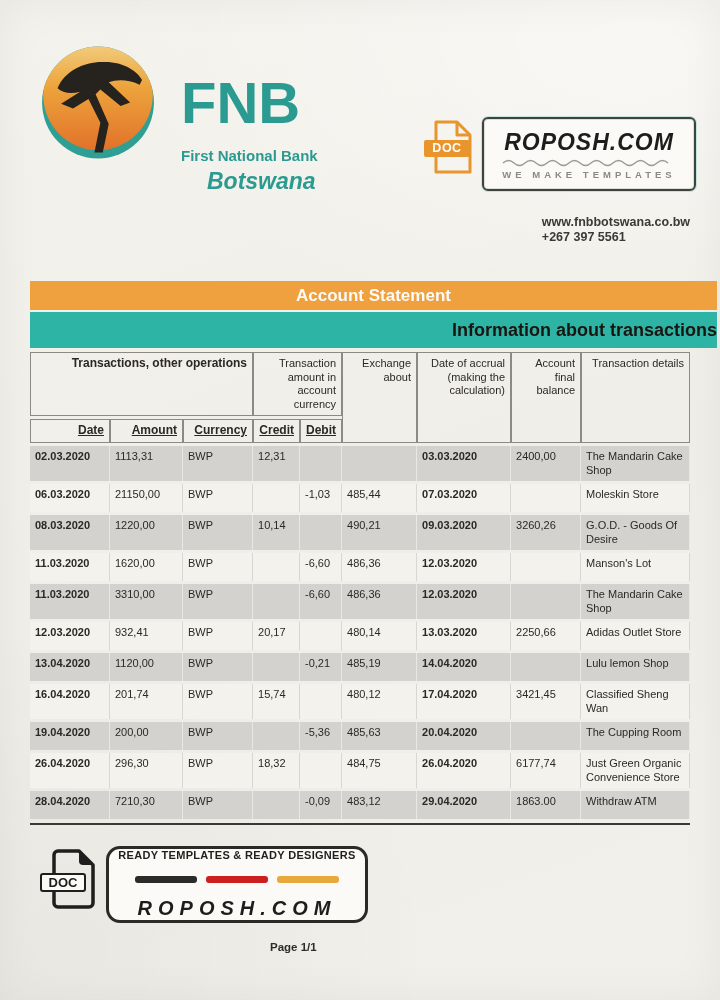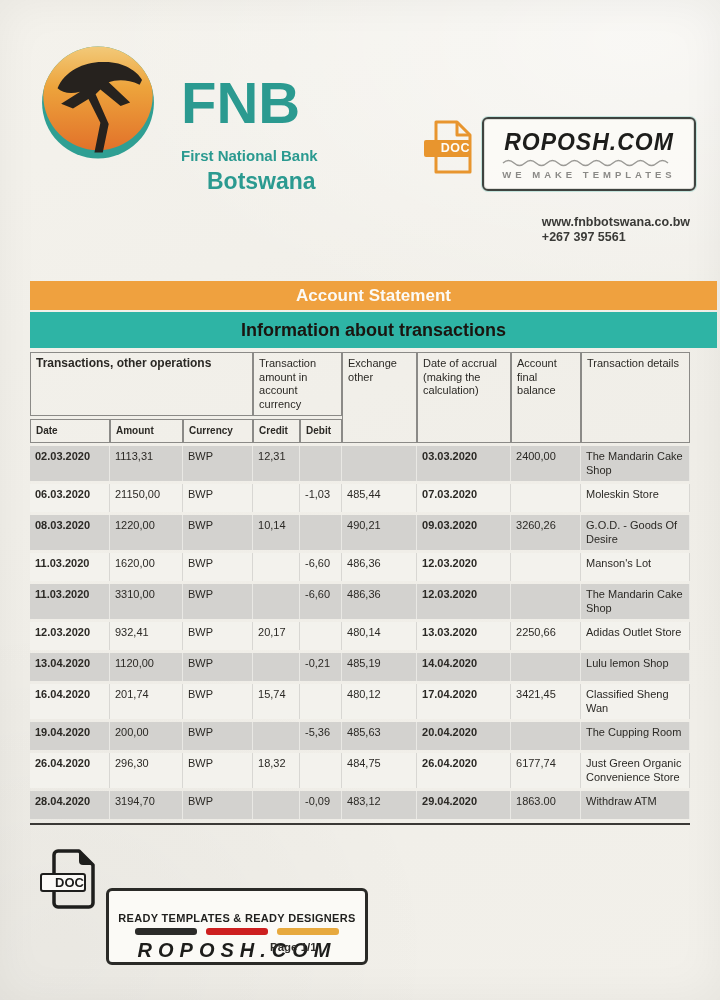--- a/index.html
+++ b/index.html
@@ -16,61 +16,61 @@
       radial-gradient(900px 500px at 88% 4%, rgba(255,255,255,.5), rgba(255,255,255,0) 60%),
       radial-gradient(700px 600px at 8% 95%, rgba(0,0,0,.03), rgba(0,0,0,0) 55%),
       linear-gradient(160deg,#f4f2ec 0%,#f0eee8 55%,#f2f0ea 100%);
     box-shadow:inset 0 0 45px rgba(0,0,0,.05);
   }
   
   .logo-circle{position:absolute;left:37px;top:43px;width:122px;height:119px;}
   .brand-text{position:absolute;left:181px;top:76px;color:var(--brand-teal);}
   .brand-name{font-size:58px;font-weight:bold;line-height:.92;letter-spacing:0px;}
   .brand-sub{font-size:15px;font-weight:bold;margin-top:18px;}
-  .brand-region{font-size:23px;font-weight:bold;margin-top:4px;margin-left:26px;}
+  .brand-region{font-size:23px;font-style:italic;font-weight:bold;margin-top:4px;margin-left:26px;}
   
   .doc-icon{position:absolute;}
   .doc-top{left:424px;top:119px;width:52px;height:58px;}
   .doc-top svg{position:absolute;left:9px;top:0;}
-  .doc-label{position:absolute;z-index:2;text-align:right;font-weight:bold;}
+  .doc-label{position:absolute;z-index:2;text-align:center;font-weight:bold;}
   .doc-top .doc-label{left:0;top:21px;width:46px;height:17px;line-height:17px;background:var(--doc-orange);
     color:#fdfcf9;font-size:12.5px;letter-spacing:.5px;border-radius:2px;}
   .badge-top{position:absolute;left:482px;top:117px;width:214px;height:74px;border:2px solid #3e433f;
     border-radius:6px;background:rgba(251,250,246,.92);box-shadow:0 0 0 1px rgba(46,180,165,.25),inset 0 0 0 1px #dddcd7;
     display:flex;flex-direction:column;align-items:center;justify-content:center;gap:2px;}
   .badge-top-title{font-size:23px;font-weight:bold;font-style:italic;letter-spacing:1px;color:#1d1d1b;}
   .badge-top-tag{font-size:9.5px;font-weight:bold;letter-spacing:4px;color:#8a8986;}
   
   .recipient{position:absolute;left:38px;top:196px;font-size:13px;font-weight:bold;line-height:15.5px;color:#2a2a28;}
   .contact{position:absolute;right:30px;top:215px;text-align:left;font-size:12.5px;font-weight:bold;line-height:14.5px;color:#3a3a37;}
   
   .bar{position:absolute;left:30px;width:687px;text-align:center;font-weight:bold;}
   .bar-orange{top:281px;height:29px;line-height:29px;background:var(--accent-orange);color:#fbfaf6;font-size:17px;}
-  .bar-teal{top:312px;height:36px;line-height:36px;background:var(--accent-teal);color:#1a1510;font-size:18px;}
+  .bar-teal{top:312px;height:36px;line-height:36px;background:var(--accent-teal);color:#1a1510;font-size:18px;text-align:right;}
   
   .table-wrap{position:absolute;left:30px;top:349px;width:660px;}
   table{width:660px;table-layout:fixed;border-collapse:separate;border-spacing:0 3px;font-size:11px;color:var(--ink);}
-  th{border:1px solid #8b8a87;vertical-align:top;text-align:left;padding:4px 5px;font-weight:normal;
+  th{border:1px solid #8b8a87;vertical-align:top;text-align:right;padding:4px 5px;font-weight:normal;
      font-size:11px;line-height:13.5px;background:transparent;}
   .th-main{font-weight:bold;font-size:12px;}
   .gh-row{height:62px;}
-  .th-sub{font-weight:bold;font-size:10px;height:16px;}
+  .th-sub{font-weight:bold;font-size:12px;height:16px;text-decoration:underline;}
   tbody td{vertical-align:top;padding:3px 5px 4px;line-height:14px;height:28px;}
   tbody tr:nth-child(odd) td{background:var(--row-gray);border-right:1px solid #e9e8e4;}
   tbody tr:nth-child(even) td{background:var(--row-light);border-right:1px solid #d8d7d3;}
   tbody td:last-child{border-right:none;}
   tbody td:first-child,tbody td:nth-child(7){font-weight:bold;}
   .table-endline{height:2px;background:#3b3936;margin-top:1px;}
   
   .doc-bottom{left:40px;top:849px;width:58px;height:62px;}
   .doc-bottom svg{position:absolute;left:11px;top:0;}
   .doc-bottom .doc-label{left:0;top:24px;width:46px;height:19px;line-height:15px;background:#fbfaf7;color:#1c1c1a;
     font-size:13px;border:2px solid #1e1e1c;border-radius:3px;}
   .badge-bottom{position:absolute;left:106px;top:846px;width:262px;height:77px;border:3px solid #2a2a27;
-    border-radius:6px;background:#fbfaf6;display:flex;flex-direction:column;align-items:center;justify-content:flex-end;gap:4px;margin-top:42px;}
+    border-radius:14px;background:#fbfaf6;display:flex;flex-direction:column;align-items:center;justify-content:space-between;gap:4px;}
   .badge-bottom-tag{font-size:11px;font-weight:bold;letter-spacing:.3px;color:#1f1f1d;}
   .badge-bars{display:flex;gap:9px;align-items:center;}
   .badge-bars span{display:block;width:62px;height:7px;border-radius:3px;}
   .bar-b{background:var(--bar-black);} .bar-r{background:var(--bar-red);} .bar-y{background:var(--bar-yellow);}
   .badge-bottom-brand{font-size:20px;font-weight:bold;font-style:italic;letter-spacing:6px;color:#1d1d1b;}
   .page-num{position:absolute;left:270px;top:941px;width:130px;text-align:left;font-size:11.5px;font-weight:bold;color:#2e2c29;}
 </style>
 </head>
 <body>
 
@@ -132,21 +132,21 @@
           <col style="width:42px">
           <col style="width:75px">
         <col style="width:94px">
           <col style="width:70px">
           <col style="width:109px">
       </colgroup>
       <thead>
         <tr class="gh-row">
           <th colspan="3" class="th-main">Transactions, other operations</th>
           <th colspan="2">Transaction amount in account currency</th>
-          <th rowspan="2">Exchange other</th>
+          <th rowspan="2">Exchange about</th>
           <th rowspan="2">Date of accrual (making the calculation)</th>
           <th rowspan="2">Account final balance</th>
           <th rowspan="2">Transaction details</th>
         </tr>
         <tr>
           <th class="th-sub">Date</th>
           <th class="th-sub">Amount</th>
           <th class="th-sub">Currency</th>
           <th class="th-sub">Credit</th>
           <th class="th-sub">Debit</th>
@@ -258,21 +258,21 @@
             <td>BWP</td>
             <td>18,32</td>
             <td></td>
             <td>484,75</td>
             <td>26.04.2020</td>
             <td>6177,74</td>
             <td>Just Green Organic Convenience Store</td>
           </tr>
           <tr>
             <td>28.04.2020</td>
-            <td>3194,70</td>
+            <td>7210,30</td>
             <td>BWP</td>
             <td></td>
             <td>-0,09</td>
             <td>483,12</td>
             <td>29.04.2020</td>
             <td>1863.00</td>
             <td>Withdraw ATM</td>
           </tr>
         </tbody>
     </table>

